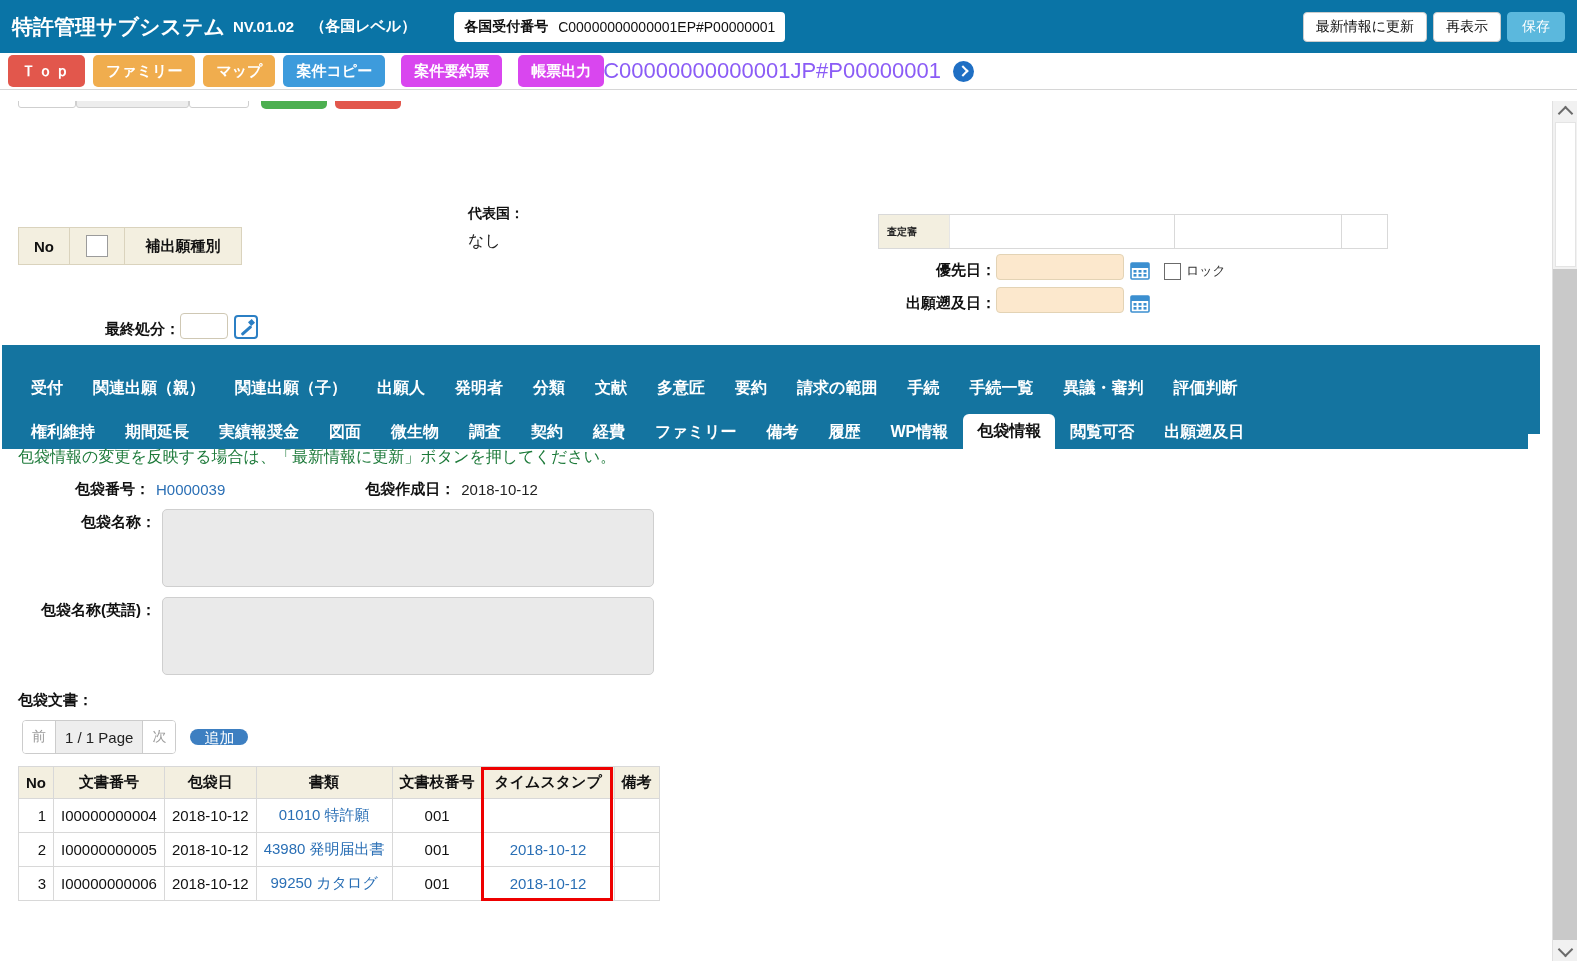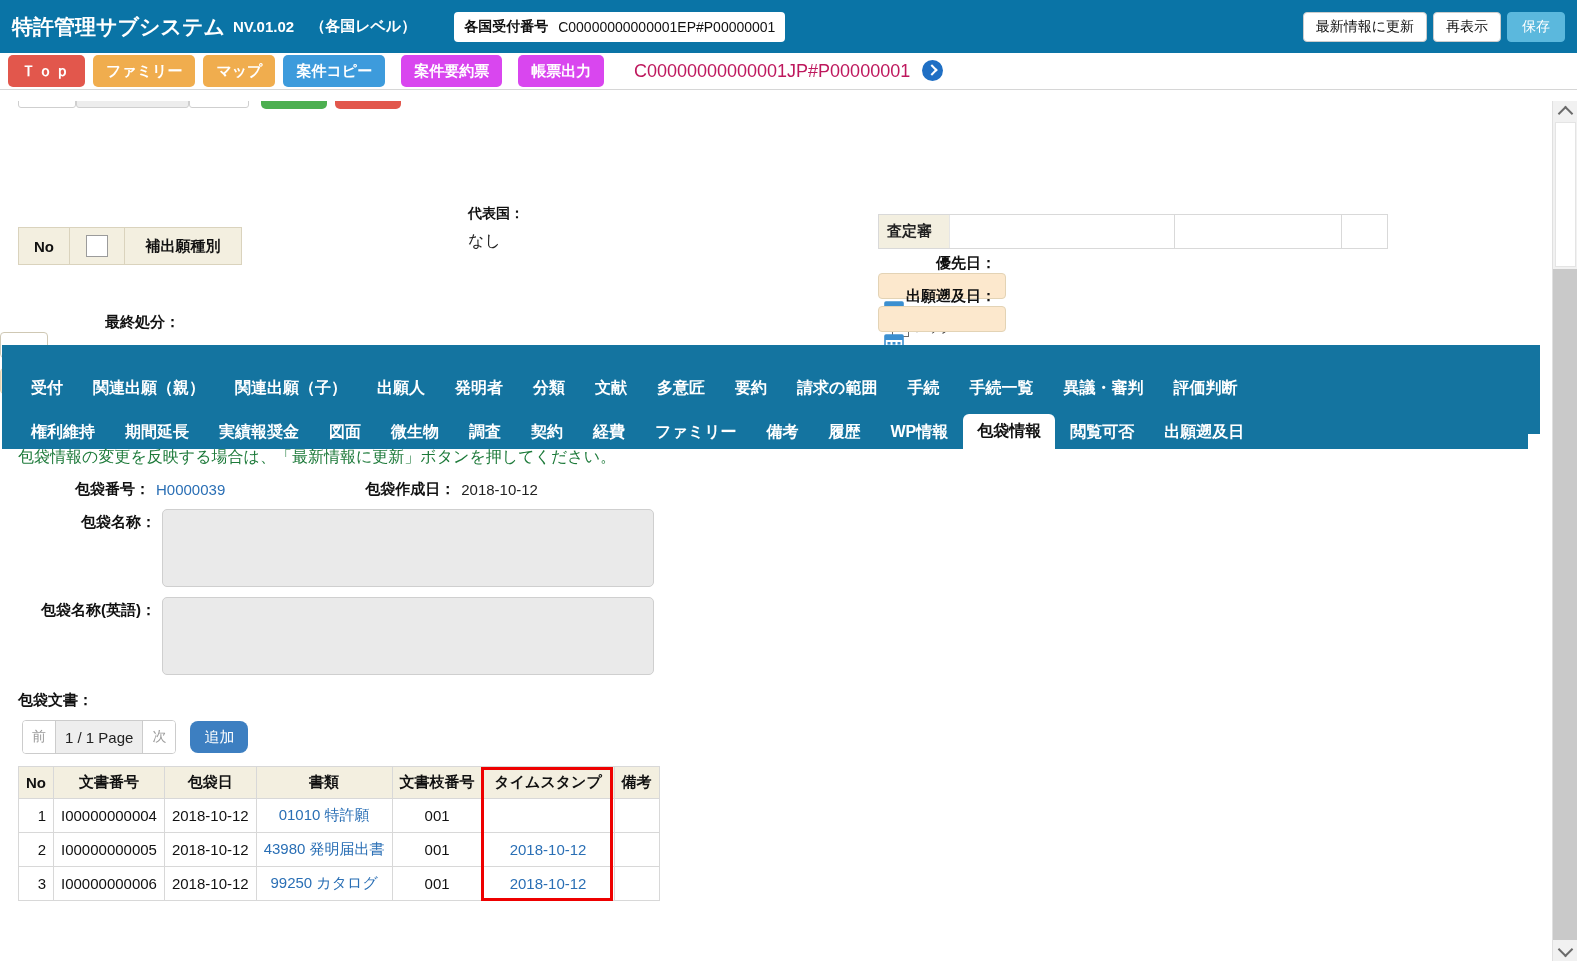--- a/index.html
+++ b/index.html
@@ -126,22 +126,22 @@
 
   .case-link-wrap {
     position: absolute;
     left: 0; right: 0;
     display: flex;
     justify-content: center;
     align-items: center;
     pointer-events: none;
   }
   .case-link {
-    color: #be185d;
-    font-size: 18px;
+    color: #8b5cf6;
+    font-size: 22px;
     text-decoration: none;
     pointer-events: auto;
     cursor: pointer;
     white-space: nowrap;
   }
   .next-icon {
     display: inline-block;
     width: 21px; height: 21px;
     border-radius: 50%;
     background: #1f6fc4;
@@ -229,22 +229,21 @@
   }
   .rep-value {
     position: absolute;
     top: 130px; left: 468px;
     font-size: 16px; color: #222;
   }
 
   .frm-row {
     position: absolute;
     display: flex;
-    align-items: flex-start;
-    flex-direction: column;
+    align-items: flex-end;
   }
   .frm-label {
     font-weight: bold;
     font-size: 15px;
     color: #111;
     text-align: right;
     white-space: nowrap;
   }
   .inp {
     border: 1px solid #cfc8b4;
@@ -310,21 +309,21 @@
     top: 113px; left: 878px;
     display: flex;
     border: 1px solid #d9d9d9;
     border-top: 1px solid #d9d9d9;
     height: 35px;
     box-sizing: border-box;
   }
   .sadei-table .hd {
     background: #f3efe0;
     font-weight: bold;
-    font-size: 15px;
+    font-size: 10px;
     display: flex; align-items: center;
     padding: 0 8px;
     width: 70px;
     box-sizing: border-box;
   }
   .sadei-table .c1 { width: 224px; border-left: 1px solid #e6e6e6; }
   .sadei-table .c2 { width: 166px; border-left: 1px solid #d9d9d9; }
   .sadei-table .c3 { width: 45px;  border-left: 1px solid #d9d9d9; }
 
   .lock-box {
@@ -485,21 +484,21 @@
     padding: 0 9px;
     border-left: 1px solid #cccccc;
     border-right: 1px solid #cccccc;
     white-space: nowrap;
   }
   .add-btn {
     background: #3d7fc1;
     color: #ffffff;
     border: none;
     border-radius: 8px;
-    height: 32px;
+    height: 16px;
     padding: 0 14px;
     font-size: 15px;
     margin-left: 14px;
     cursor: pointer;
     font-family: inherit;
   }
 
   
   .doctable-wrap {
     padding-left: 18px;

